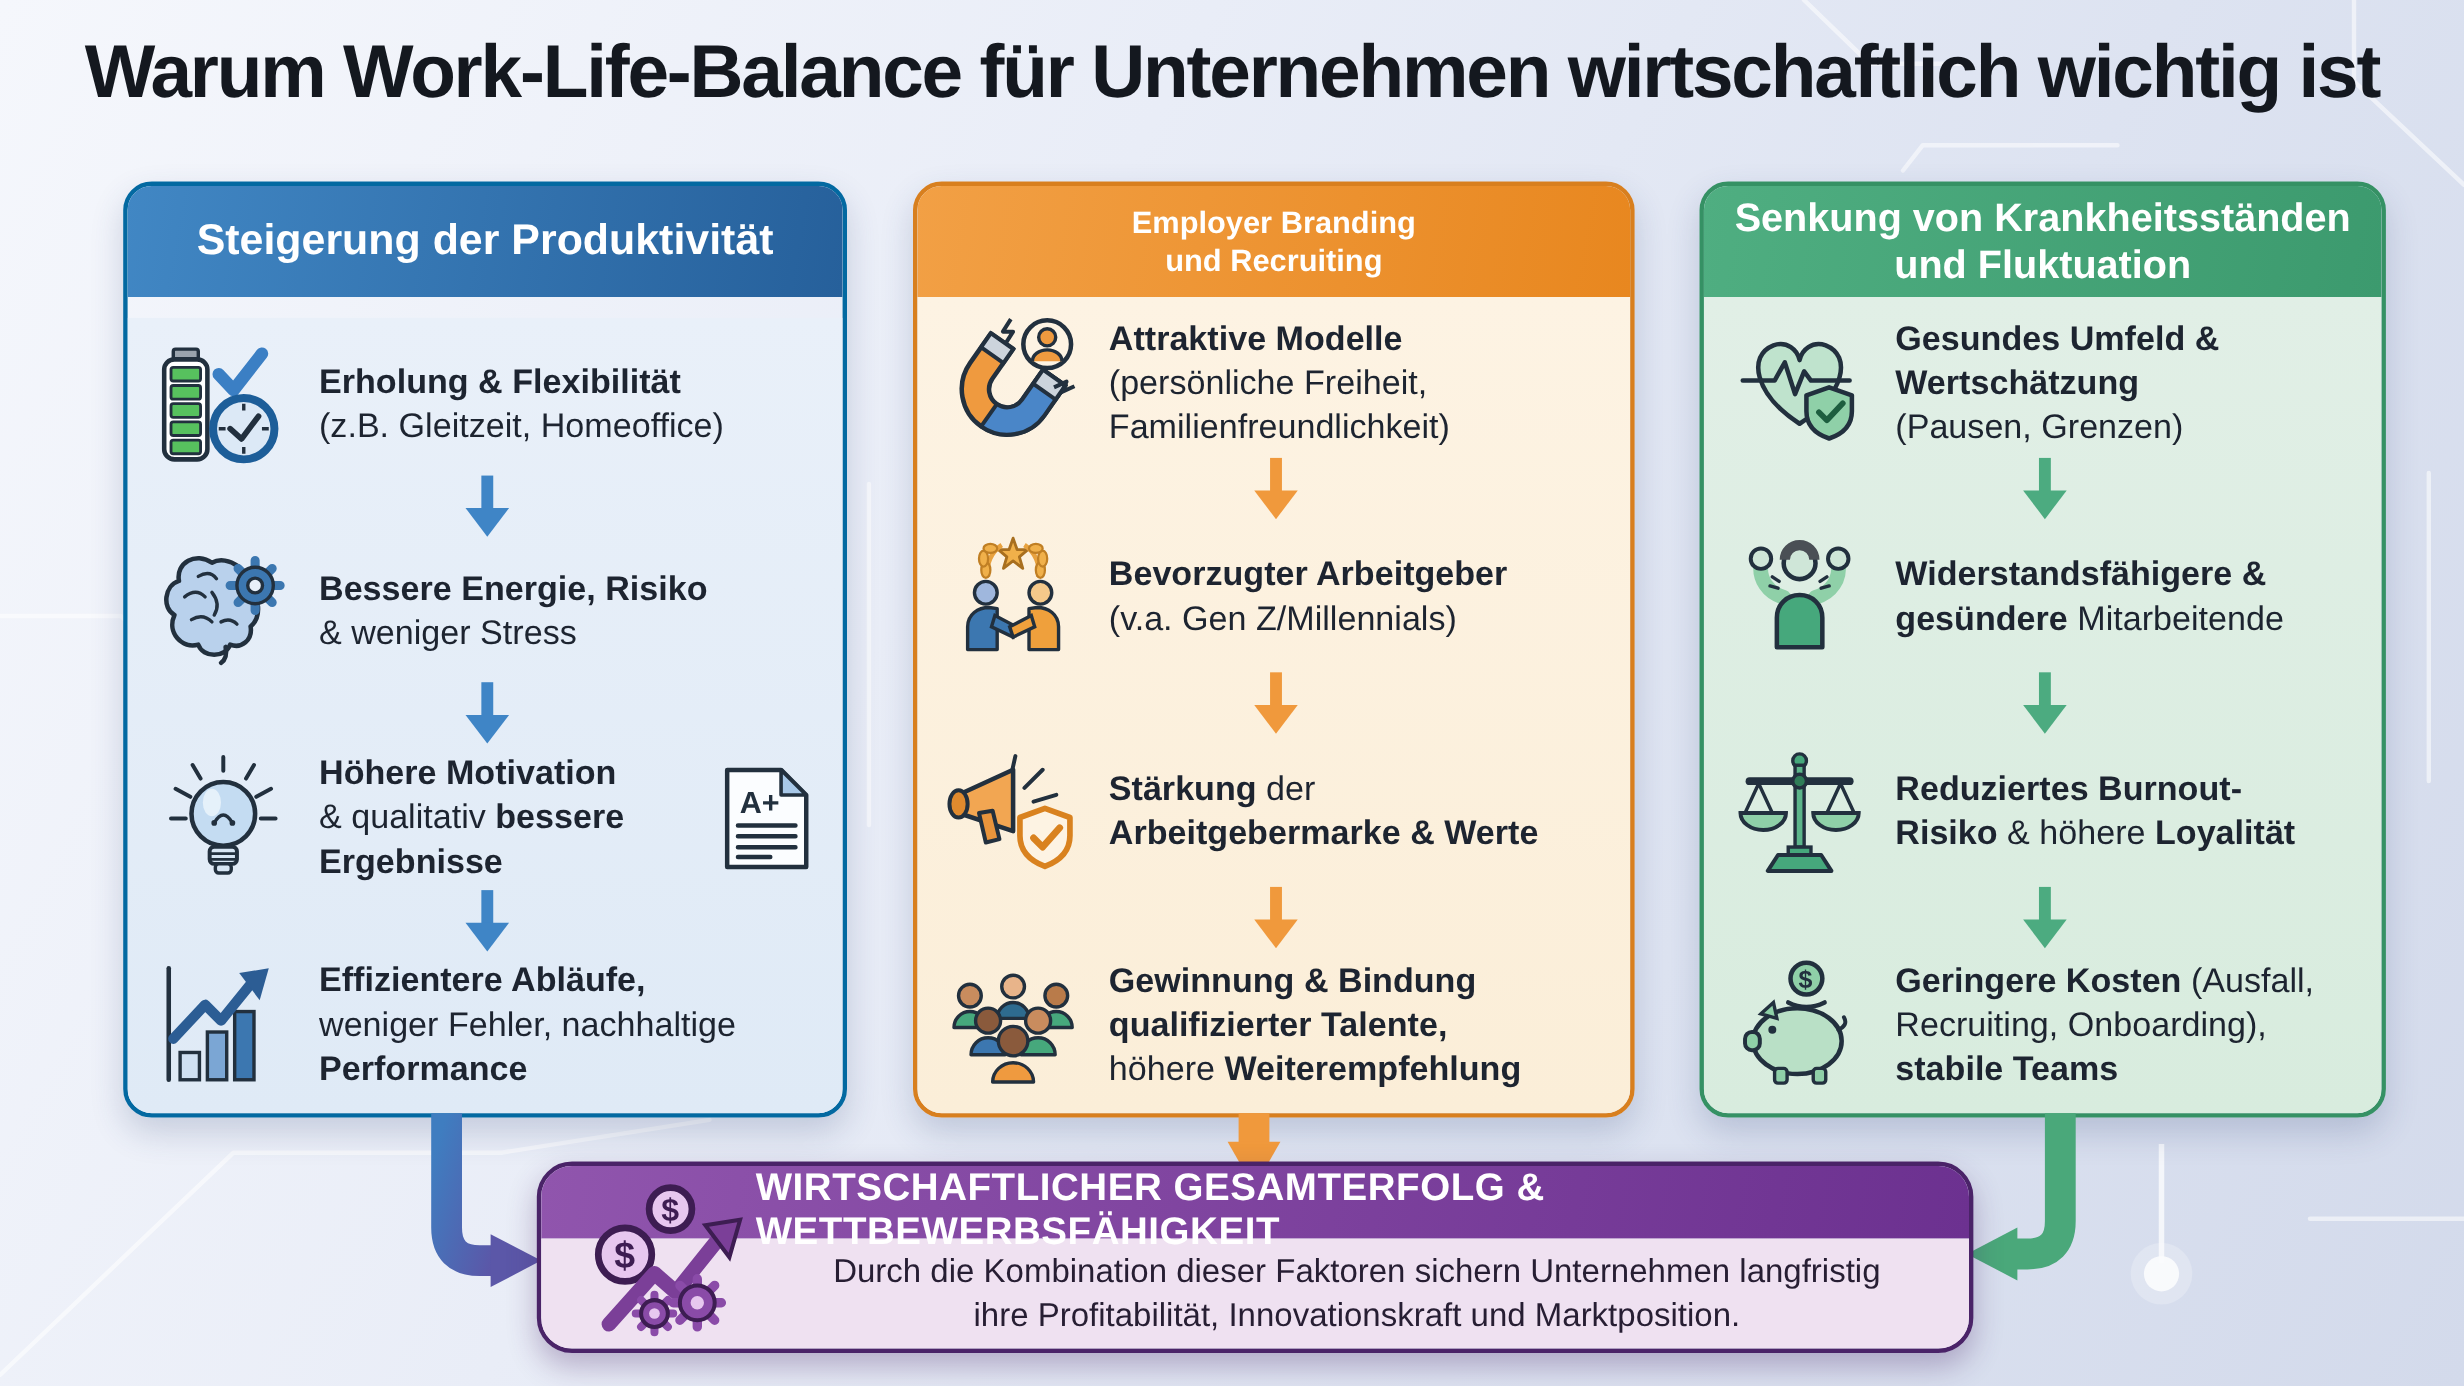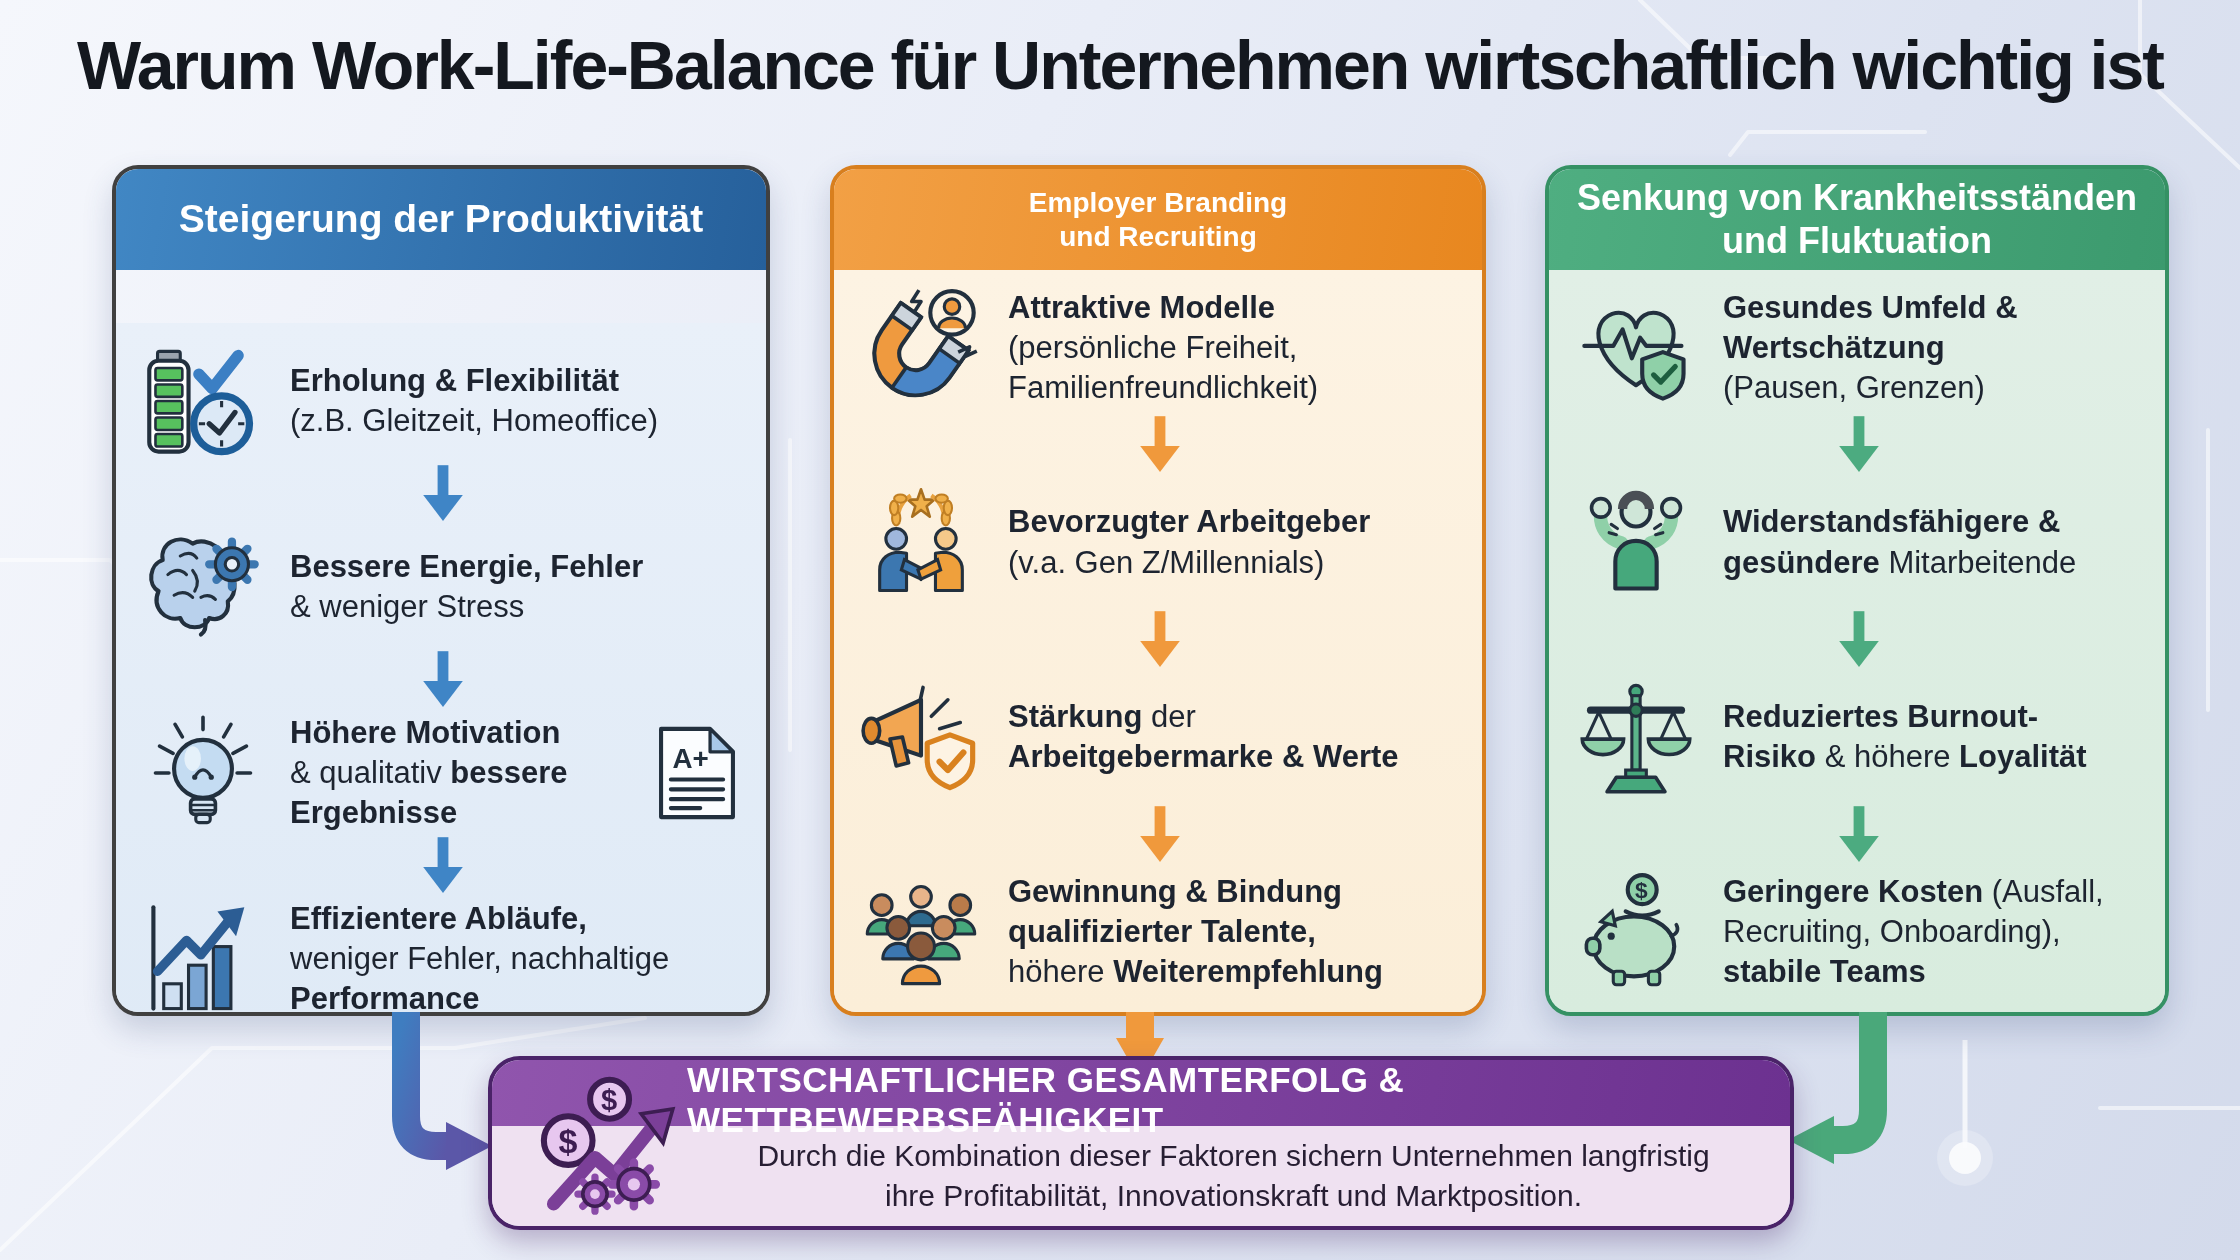--- a/index.html
+++ b/index.html
@@ -12,21 +12,21 @@
   .page-title{
     position:absolute;left:0;top:26px;width:100%;text-align:center;
     font-size:68px;font-weight:700;letter-spacing:-2px;color:#14181f;
   }
   
   .column{
     position:absolute;top:165px;height:843px;border-radius:26px;
     overflow:hidden;box-shadow:0 14px 30px rgba(45,65,115,.20);
     display:flex;flex-direction:column;
   }
-  .col-blue  {left:112px;width:650px;border:4px solid #404040;gap:34px;}
+  .col-blue  {left:112px;width:650px;border:4px solid #0369a1;}
   .col-orange{left:830px;width:648px;border:4px solid #d87f1e;}
   .col-green {left:1545px;width:616px;border:4px solid #359164;}
   .col-header{
     height:101px;flex:none;display:flex;flex-direction:column;
     justify-content:center;align-items:center;color:#fff;font-weight:700;
     text-align:center;line-height:1.18;
   }
   .col-blue  .col-header{background:linear-gradient(100deg,#4187c4,#26609b);font-size:39px;}
   .col-orange .col-header{background:linear-gradient(100deg,#f2a045,#e8871f);font-size:28px;}
   .col-green .col-header{background:linear-gradient(100deg,#4fae81,#3c9a6e);font-size:36px;}
@@ -129,21 +129,21 @@
   <path d="M38,30 q10,-6 16,2 M26,48 q10,-8 18,0 M32,68 q10,-6 18,2 M50,44 q8,10 2,20 M58,70 q8,-4 14,2" fill="none" stroke="#22303e" stroke-width="3" stroke-linecap="round"></path>
   <path d="M62,92 q2,10 -4,14" fill="none" stroke="#22303e" stroke-width="4" stroke-linecap="round"></path>
   <g>
     <path d="M88,16 V60 M66,38 H110 M73,23 L103,53 M103,23 L73,53" stroke="#3c77b0" stroke-width="8" stroke-linecap="round"></path>
     <circle cx="88" cy="38" r="16" fill="#3c77b0" stroke="#22303e" stroke-width="3"></circle>
     <circle cx="88" cy="38" r="6.5" fill="#e8f0f9" stroke="#22303e" stroke-width="3"></circle>
   </g>
 </svg>
         </div>
         <div class="item-text">
-          <div><span class="b">Bessere Energie, Fehler</span></div>
+          <div><span class="b">Bessere Energie, Risiko</span></div>
           <div><span>&amp; weniger Stress</span></div>
         </div>
       </div>
       <div class="flow-arrow" style="color: rgb(63, 133, 198);">
         <svg viewBox="0 0 60 64">
           <rect x="24" y="0" width="12" height="36" fill="currentColor"></rect>
           <polygon points="8,33 52,33 30,62" fill="currentColor"></polygon>
         </svg>
       </div>
       <div class="item">

